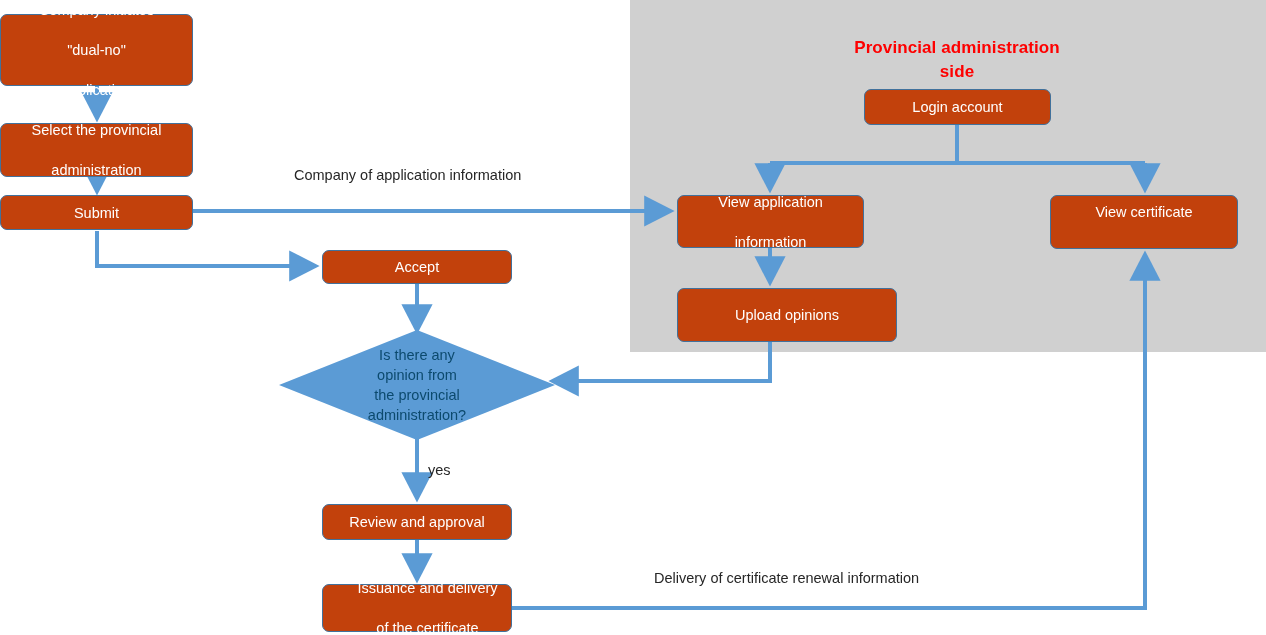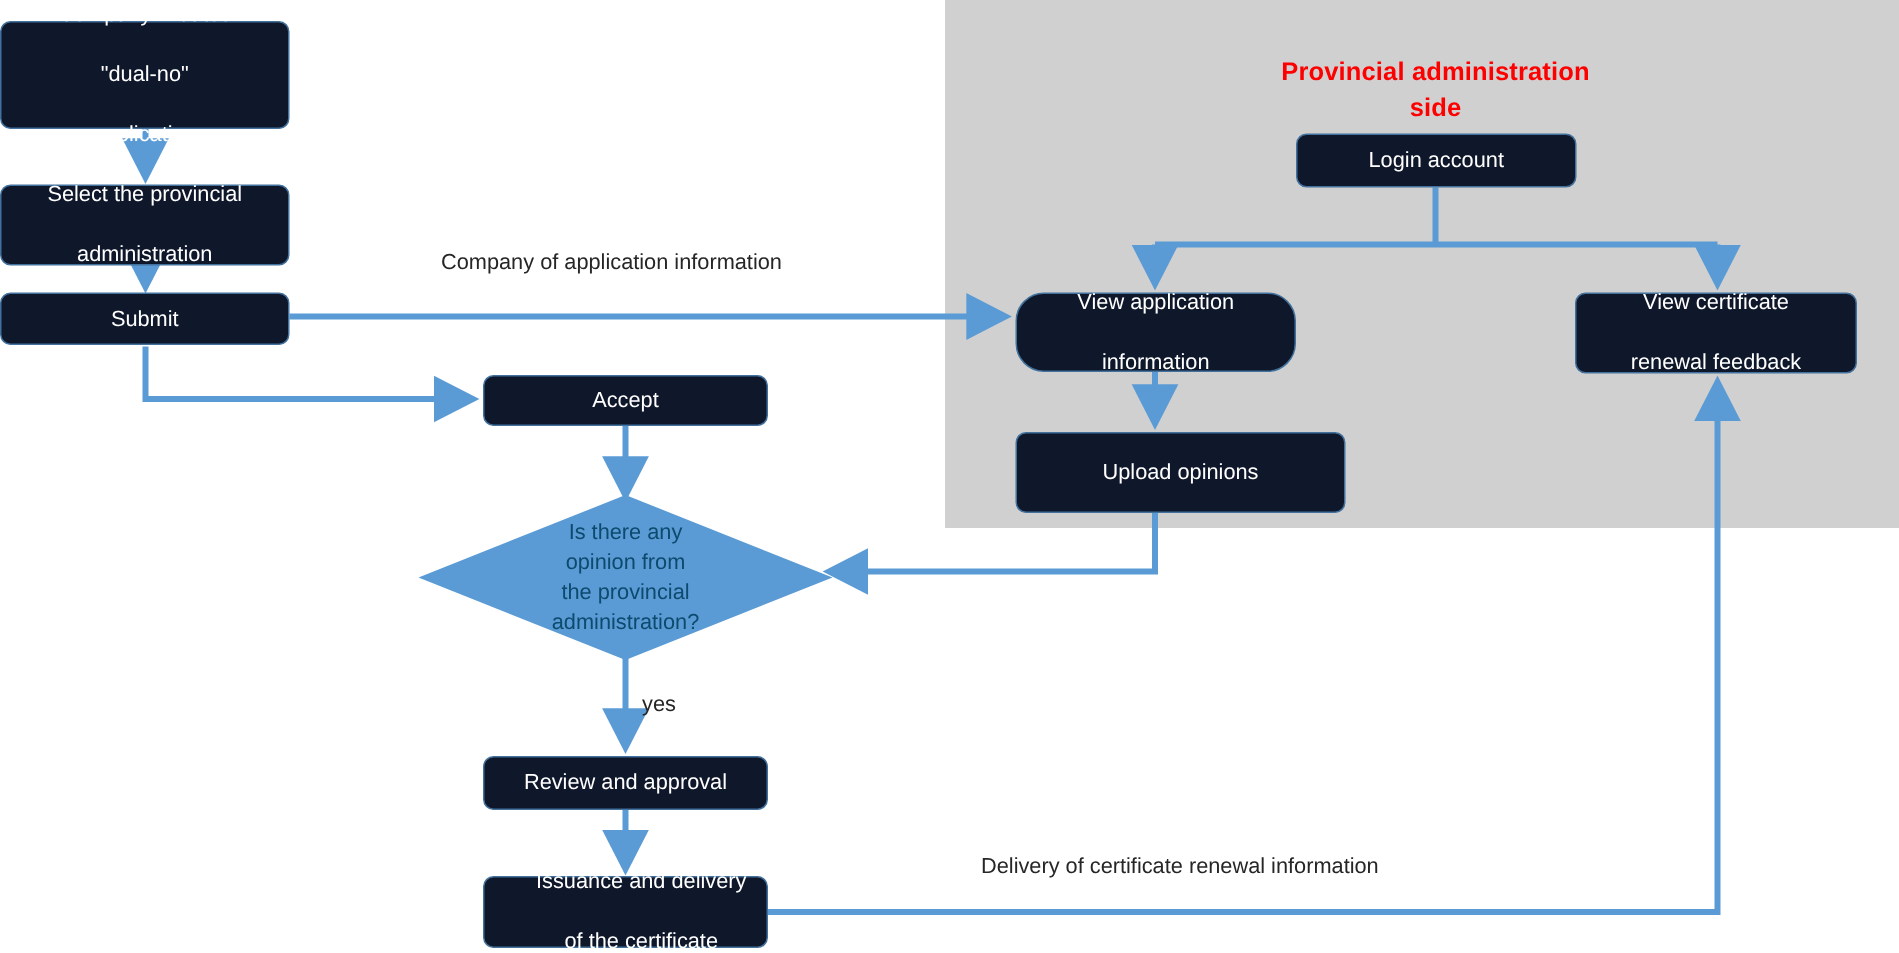--- a/index.html
+++ b/index.html
@@ -34,21 +34,21 @@
     text-align: center;
     color: #fe0000;
     font-weight: bold;
     font-size: 17px;
     line-height: 24px;
     letter-spacing: 0.1px;
   }
   .node {
     position: absolute;
     box-sizing: border-box;
-    background: #0f172a;
+    background: #c2410c;
     border: 1px solid #41719c;
     border-radius: 7px;
     color: #ffffff;
     font-size: 14.5px;
     line-height: 20px;
     display: flex;
     align-items: center;
     justify-content: center;
     text-align: center;
     padding: 0 6px;
@@ -182,35 +182,34 @@
     <span>
       <span>Issuance and delivery</span><br>
       <span>of the certificate</span>
     </span>
   </div>
 
   <div class="node" style="left:864px; top:89px; width:187px; height:36px;">
     <span>Login account</span>
   </div>
 
-  <div class="node" style="left:677px; top:195px; width:187px; height:53px;border-radius:19px;">
+  <div class="node" style="left:677px; top:195px; width:187px; height:53px;">
     <span>
       <span>View application</span><br>
       <span>information</span>
     </span>
   </div>
 
   <div class="node" style="left:677px; top:288px; width:220px; height:54px;">
     <span>Upload opinions</span>
   </div>
 
   <div class="node" style="left:1050px; top:195px; width:188px; height:54px;">
     <span>
       <span>View certificate</span><br>
-      <span>renewal feedback</span>
     </span>
   </div>
 
   <div class="edge-label" style="left:294px; top:166px;">Company of application information</div>
 
   <div class="edge-label" style="left:428px; top:461px;">yes</div>
 
   <div class="edge-label" style="left:654px; top:569px;">Delivery of certificate renewal information</div>
 
 </div>

